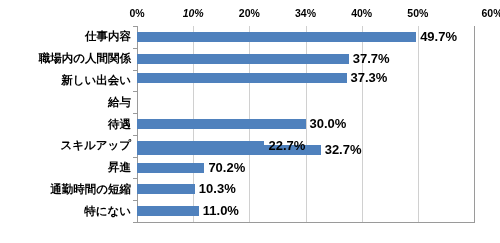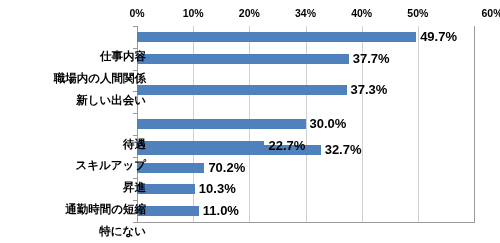--- a/index.html
+++ b/index.html
@@ -103,25 +103,24 @@
     font-size: 13px;
     font-weight: bold;
     color: #000000;
     white-space: nowrap;
     line-height: 12px;
   }
 
   
   .cats {
     position: absolute;
-    left: 15px;
+    left: 0;
     top: 26px;
     width: 131px;
     height: 196px;
-    margin-top: 20px;
   }
   .cat {
     position: absolute;
     right: 0;
     width: 131px;
     text-align: right;
     font-size: 11.5px;
     font-weight: bold;
     color: #000000;
     white-space: nowrap;
@@ -137,21 +136,21 @@
     background: #9a9a9a;
   }
 </style>
 </head>
 <body>
 
 <div id="chart-root">
 
   <div class="xticks">
       <div class="xtick-label" style="left: 0px;">0%</div>
-      <div class="xtick-label" style="left: 56.1667px;">10%</div>
+      <div class="xtick-label" style="left: 56.1667px; font-style: italic;">10%</div>
       <div class="xtick-label" style="left: 112.333px;">20%</div>
       <div class="xtick-label" style="left: 168.5px;">34%</div>
       <div class="xtick-label" style="left: 224.667px;">40%</div>
       <div class="xtick-label" style="left: 280.833px;">50%</div>
       <div class="xtick-label" style="left: 355px;">60%</div>
     </div>
 
   <div class="plot">
     <div class="gridlines">
         <div class="gridline axis-line" style="left: 0px;"></div>
@@ -164,21 +163,21 @@
       </div>
     <div class="rows">
         <div class="row" style="top: 5.88889px; height: 10px;">
           <div class="bar" style="width: 279.148px; background: rgb(79, 129, 189);"></div>
           <div class="bar-value" style="left: 283.148px;">49.7%</div>
         </div>
         <div class="row" style="top: 27.6667px; height: 10px;">
           <div class="bar" style="width: 211.748px; background: rgb(79, 129, 189);"></div>
           <div class="bar-value" style="left: 215.748px;">37.7%</div>
         </div>
-        <div class="row" style="top: 59px; height: 10px; padding-left: 26px;">
+        <div class="row" style="top: 47px; height: 10px; padding-left: 26px;">
           <div class="bar" style="width: 209.502px; background: rgb(79, 129, 189);"></div>
           <div class="bar-value" style="left: 213.502px;">37.3%</div>
         </div>
         <div class="row" style="top: 71.2222px; height: 10px; margin-top: 48px;">
           <div class="bar" style="width: 183.665px; background: rgb(79, 129, 189);"></div>
           <div class="bar-value" style="left: 187.665px;">32.7%</div>
         </div>
         <div class="row" style="top: 93px; height: 10px;">
           <div class="bar" style="width: 168.5px; background: rgb(79, 129, 189);"></div>
           <div class="bar-value" style="left: 172.5px;">30.0%</div>
@@ -201,20 +200,21 @@
         </div>
       </div>
   </div>
 
   <div class="bottom-axis"></div>
 
   <div class="cats">
       <div class="cat" style="top: 4.38889px;">仕事内容</div>
       <div class="cat" style="top: 26.1667px;">職場内の人間関係</div>
       <div class="cat" style="top: 47.9444px;">新しい出会い</div>
+      <div class="cat" style="top: 69.7222px;">給与</div>
       <div class="cat" style="top: 91.5px;">待遇</div>
       <div class="cat" style="top: 113.278px;">スキルアップ</div>
       <div class="cat" style="top: 135.056px;">昇進</div>
       <div class="cat" style="top: 156.833px;">通勤時間の短縮</div>
       <div class="cat" style="top: 178.611px;">特にない</div>
     </div>
 
 <div class="ytick" style="top: 26px; background: rgb(154, 154, 154);"></div>
     <div class="ytick" style="top: 47.7778px; background: rgb(154, 154, 154);"></div>
     <div class="ytick" style="top: 69.5556px; background: rgb(154, 154, 154);"></div>

